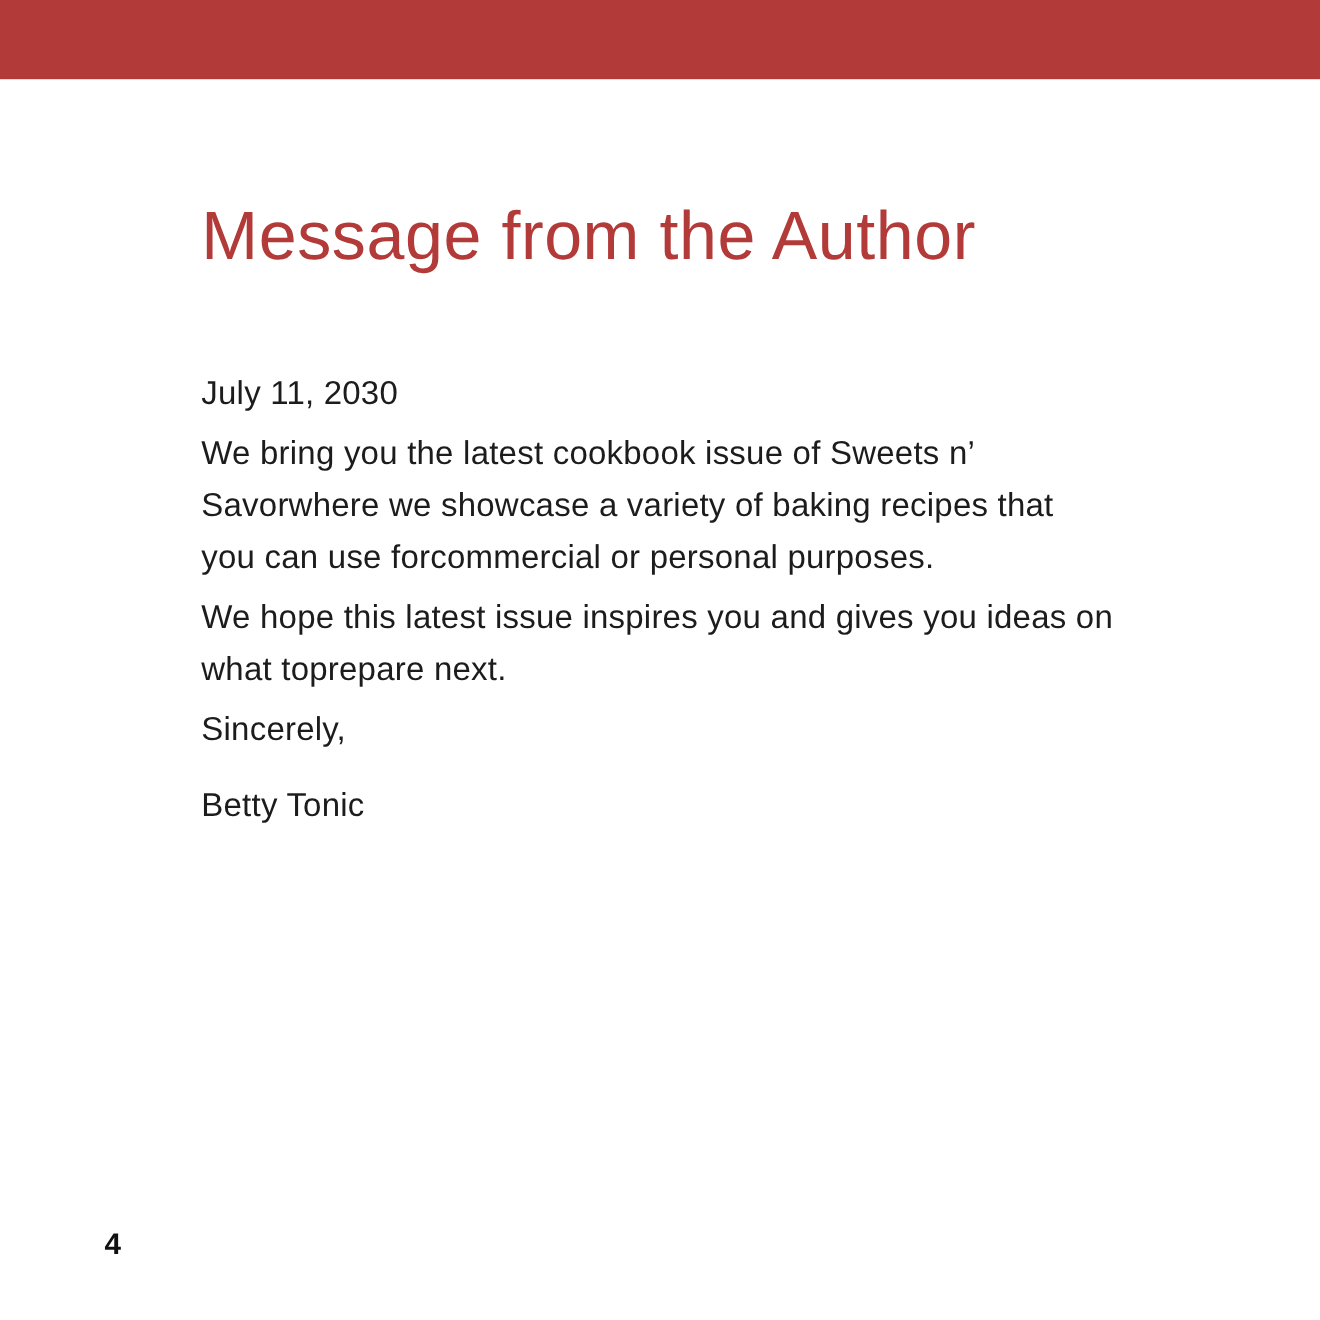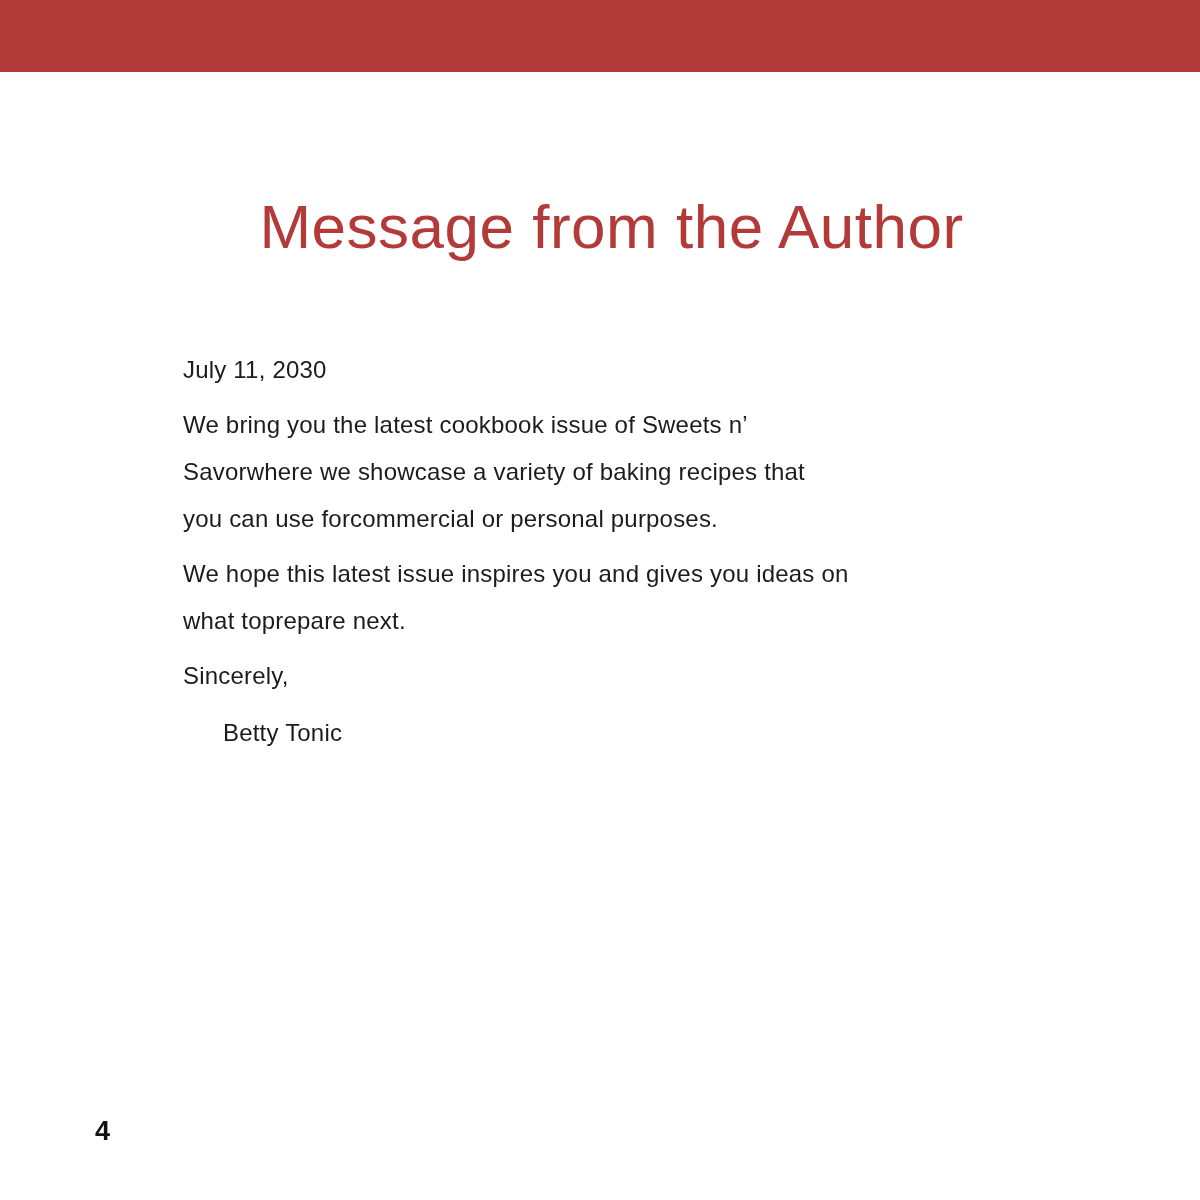--- a/index.html
+++ b/index.html
@@ -24,38 +24,36 @@
   }
   .content {
     padding: 100px 160px 0 183px;
   }
   .page-title {
     font-size: 62px;
     line-height: 1.2;
     font-weight: 500;
     color: var(--accent);
     letter-spacing: 0.5px;
-    margin: 18px 0 82px 0;
-    text-align: center;
+    margin: 6px 0 82px 0;
   }
   .letter p {
-    font-size: 24px;
+    font-size: 30px;
     line-height: 47px;
     color: var(--body-text);
     margin: 0 0 8px 0;
     max-width: 880px;
     white-space: pre-line;
     letter-spacing: 0.2px;
   }
   .letter p.closing {
-    margin-bottom: 10px;
+    margin-bottom: 22px;
   }
   .letter p.signature {
     margin-bottom: 0;
-    margin-left: 40px;
   }
   .footer {
     position: absolute;
     left: 95px;
     top: 1115px;
     display: flex;
     align-items: baseline;
     gap: 41px;
     font-size: 27px;
     line-height: 32px;

